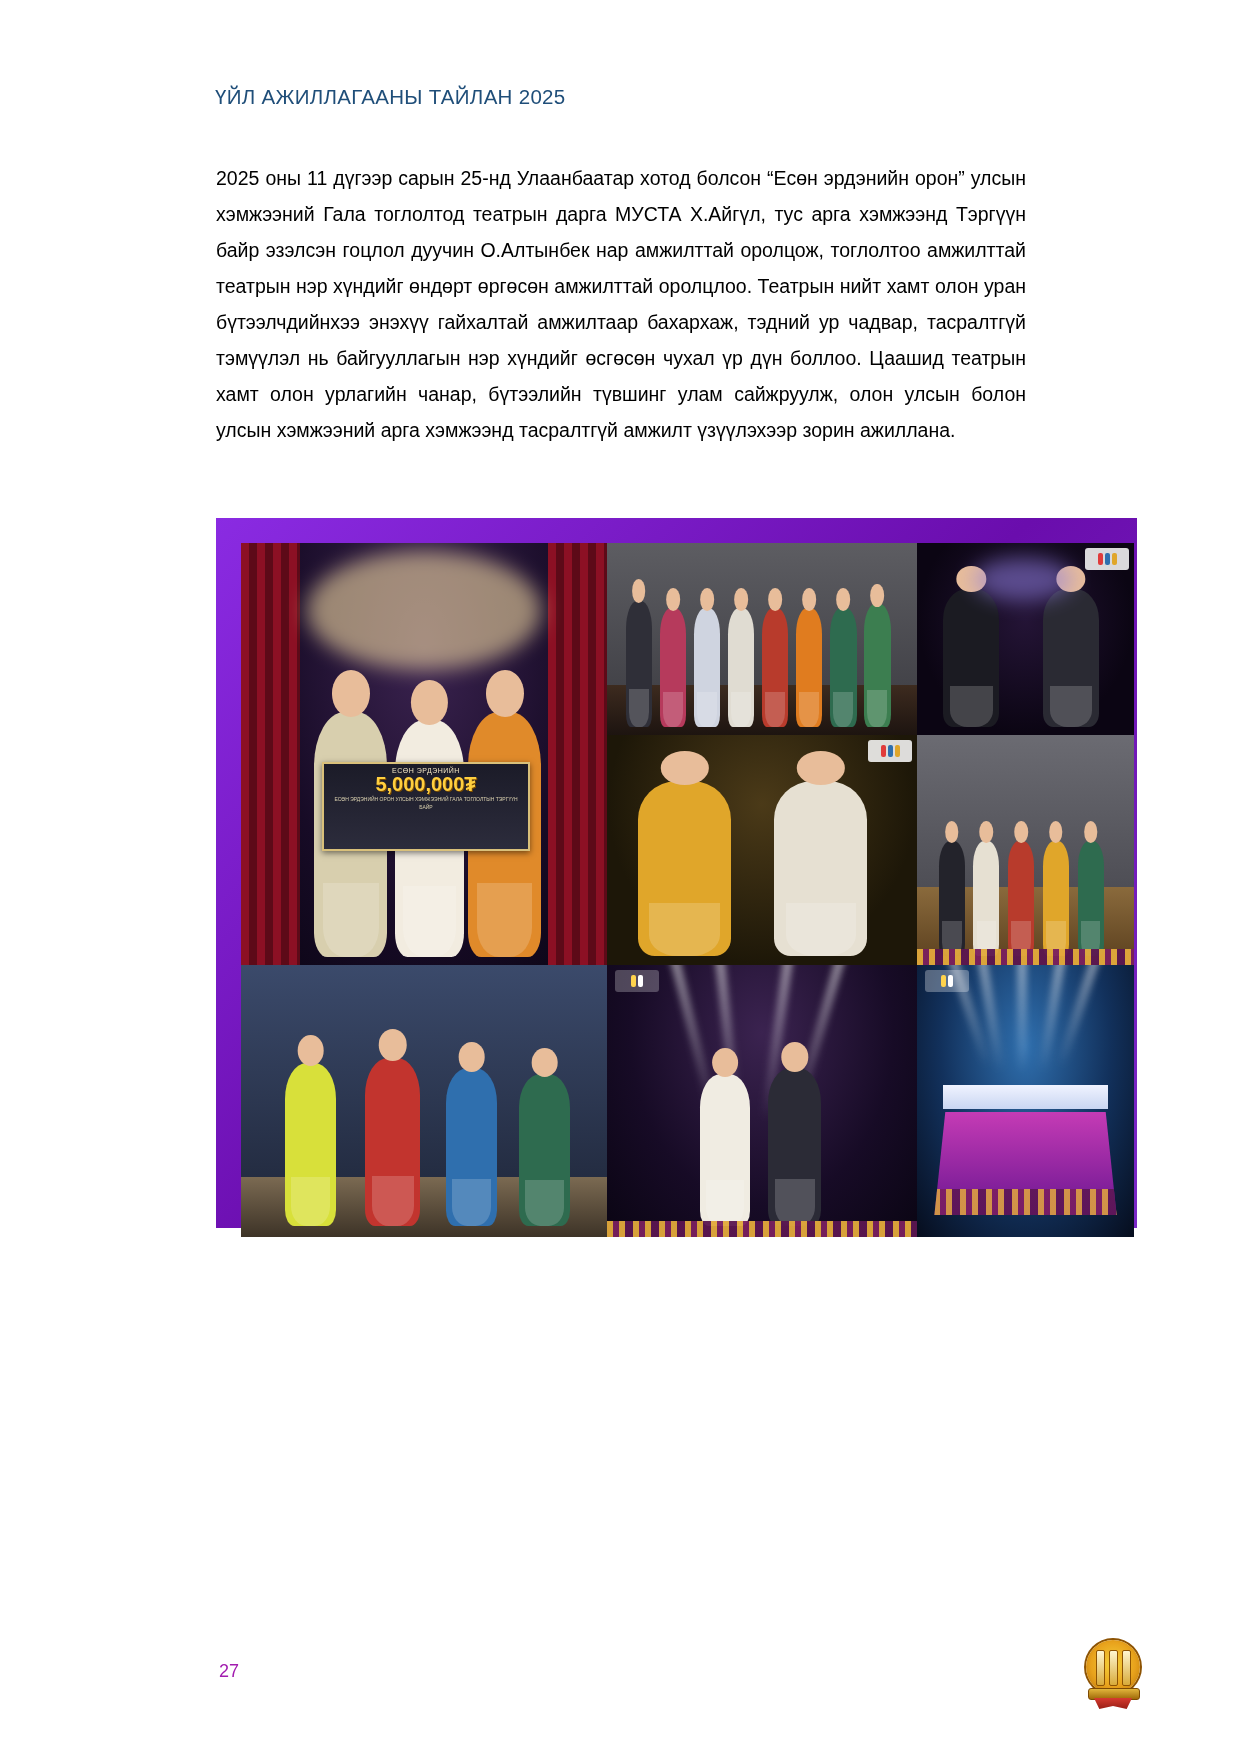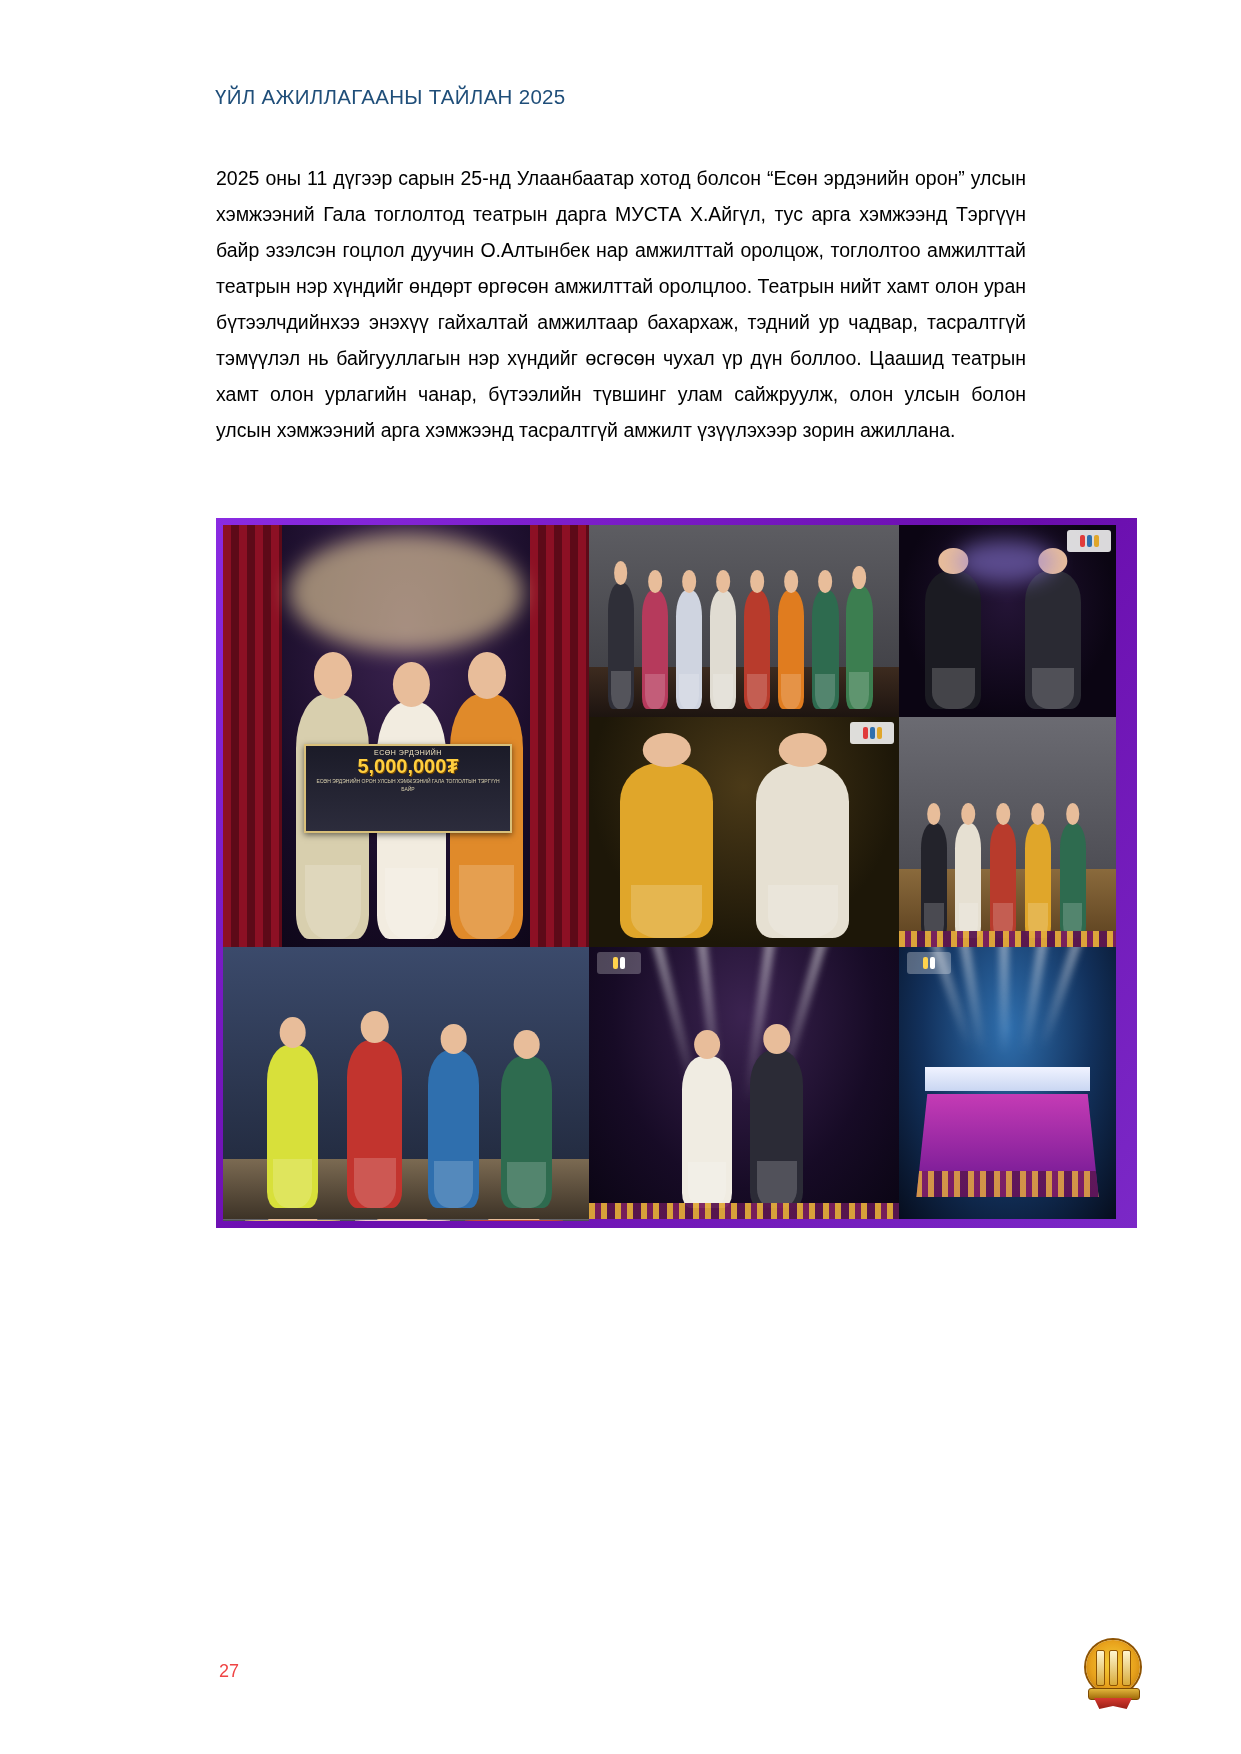--- a/index.html
+++ b/index.html
@@ -44,21 +44,21 @@
   }
   
   .collage {
     position: absolute;
     left: 216px;
     top: 518px;
     width: 921px;
     height: 710px;
     background: #7b2ff7;
     background: linear-gradient(135deg, #8a2be2 0%, #6a0dad 50%, #7b28c7 100%);
-    padding: 7px;
+    padding: 25px;
     box-sizing: border-box;
     display: grid;
     grid-template-columns: 366px 310px 217px;
     grid-template-rows: 192px 230px 272px;
   }
   .ph {
     position: relative;
     overflow: hidden;
     background: #2a1a3a;
   }
@@ -186,21 +186,21 @@
     font-size: 5px;
     color: #d8cfae;
     line-height: 1.5;
     padding: 1px 4px 3px;
   }
   .page-number {
     position: absolute;
     left: 219px;
     top: 1661px;
     font-size: 18px;
-    color: #ef4444;
+    color: #a21caf;
   }
   .emblem {
     position: absolute;
     left: 1082px;
     top: 1634px;
     width: 62px;
     height: 78px;
   }
   .emblem .halo {
     position: absolute;

